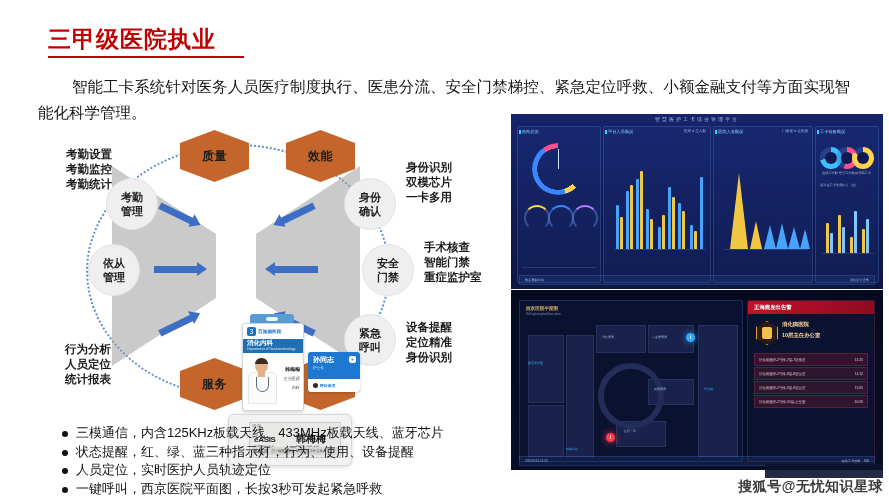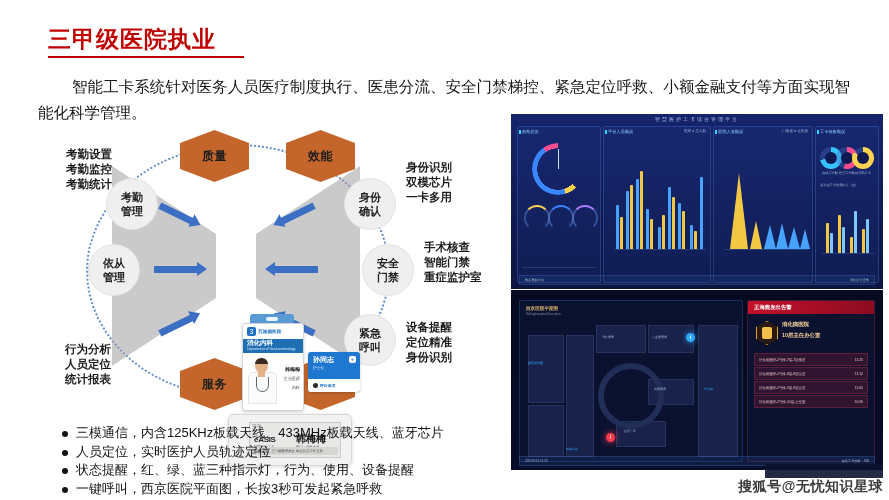--- a/index.html
+++ b/index.html
@@ -430,22 +430,22 @@
   </div>
   <div class="anno r3">
     <div>设备提醒</div>
     <div>定位精准</div>
     <div>身份识别</div>
   </div>
 
   <div class="bullets">
     <ul>
       <li>三模通信，内含125KHz板载天线、433MHz板载天线、蓝牙芯片</li>
+      <li>状态提醒，红、绿、蓝三种指示灯，行为、使用、设备提醒</li>
       <li>人员定位，实时医护人员轨迹定位</li>
-      <li>状态提醒，红、绿、蓝三种指示灯，行为、使用、设备提醒</li>
       <li>一键呼叫，西京医院平面图，长按3秒可发起紧急呼救</li>
     </ul>
   </div>
 
   <div class="dash-wrap">
 
     <div class="dash dash-top">
       <div class="dash-title">智慧医护工卡综合管理平台</div>
 
       <div class="panel" style="left:6px;top:12px;width:82px;height:155px;">

